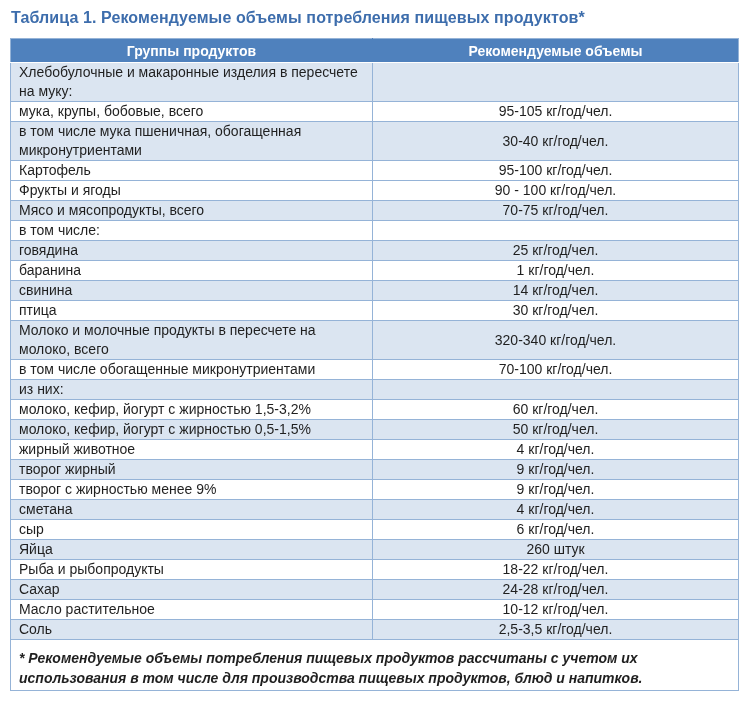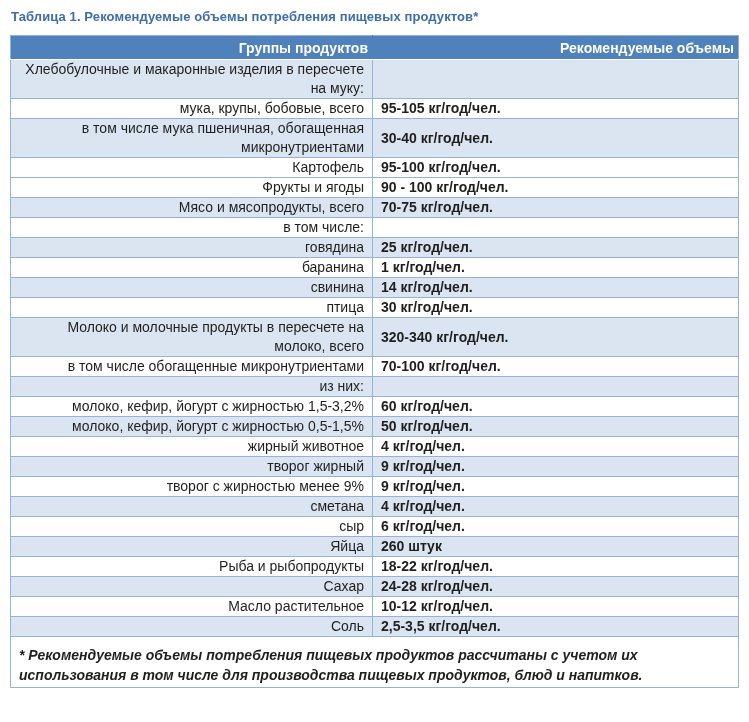--- a/index.html
+++ b/index.html
@@ -16,56 +16,56 @@
   body{
     width:749px;height:722px;
     background:#fff;
     font-family:"Liberation Sans", sans-serif;
     color:var(--body-text,#1F1F1F);
     overflow:hidden;
   }
   .page{padding:6px 11px 0 10px;}
   .doc-title{
     color:var(--title-text,#3D6DAC);
-    font-size:13px;
+    font-size:16px;
     font-weight:bold;
     margin:3px 0 11px 1px;
     letter-spacing:0.1px;
   }
   table.food-table{
     border-collapse:collapse;
     table-layout:fixed;
     width:728px;
   }
   .food-table th, .food-table td{
     border:1px solid var(--border,#95B3D7);
     font-size:14px;
   }
   .food-table th{
     background:var(--header-bg,#4F81BD);
     color:var(--header-text,#FFFFFF);
     font-weight:bold;
     height:24px;
-    text-align:right;
+    text-align:center;
     padding:1px 4px;
     border-color:var(--header-bg,#4F81BD) var(--header-bg,#4F81BD) #fff var(--border,#95B3D7);
     border-top-color:var(--border,#95B3D7);
   }
   .food-table th:first-child{border-left-color:var(--border,#95B3D7);}
   .food-table th:last-child{border-right-color:var(--border,#95B3D7);margin-top:11px;}
   .food-table td{
     height:20px;
     line-height:19px;
     padding:0 8px;
     background:var(--row-bg,#FFFFFF);
     vertical-align:middle;
   }
   .food-table tr.alt td{background:var(--row-alt-bg,#DBE5F1);}
-  .food-table td.group-cell{text-align:right;}
-  .food-table td.value-cell{font-weight:bold;}
+  .food-table td.group-cell{text-align:left;}
+  .food-table td.value-cell{text-align:center;}
   .food-table td.footnote-cell{
     background:#fff;
     font-weight:bold;
     font-style:italic;
     font-size:14px;
     line-height:20px;
     padding:8px 40px 2px 8px;
     height:auto;
   }
 </style>

